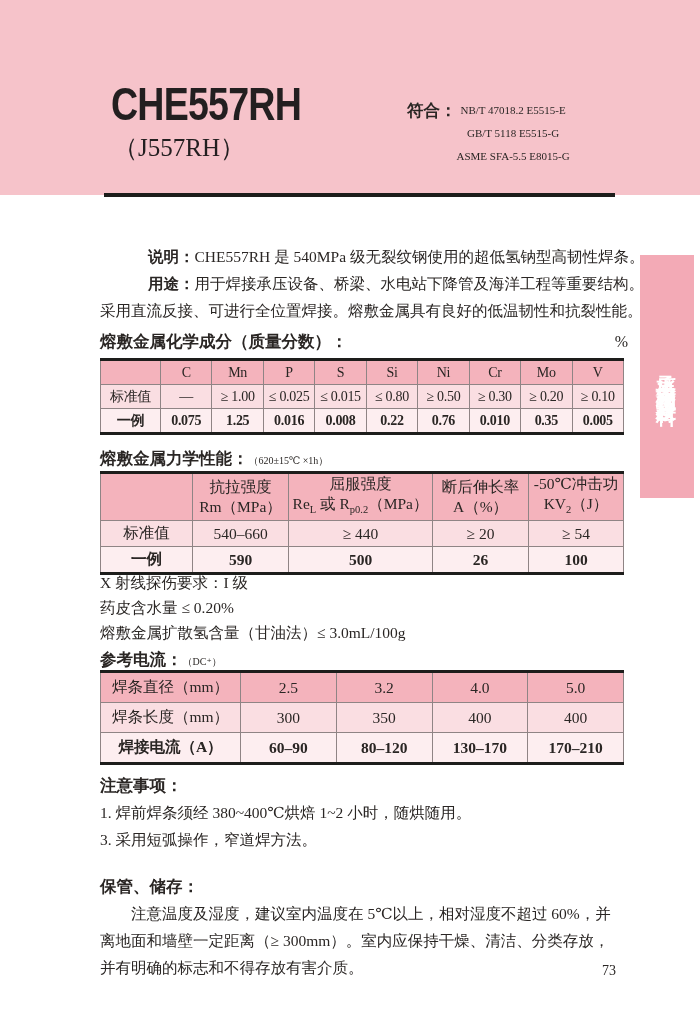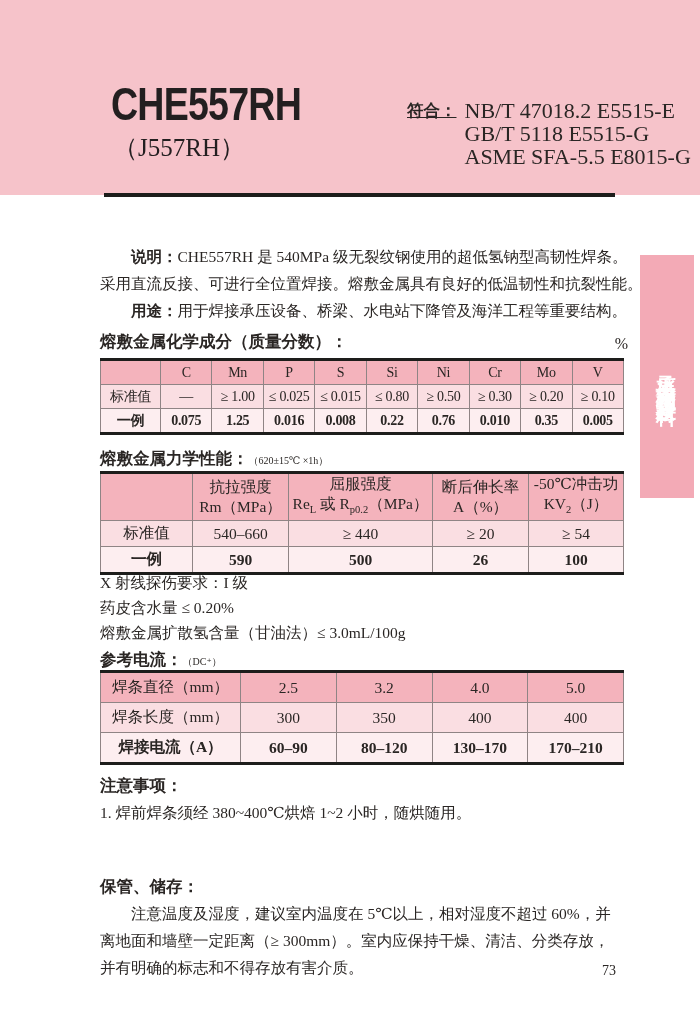--- a/index.html
+++ b/index.html
@@ -6,38 +6,38 @@
   .page{position:relative;width:700px;height:1035px;background:#ffffff;overflow:hidden;
         font-family:"Liberation Serif","DejaVu Serif",serif;color:#2a2624;}
   
   .banner{position:absolute;left:0;top:0;width:700px;height:195px;background:#f6c3ca;}
   .model{position:absolute;left:111px;top:76px;font-family:"Liberation Sans","DejaVu Sans",sans-serif;
          font-weight:bold;font-size:47px;letter-spacing:-1px;transform:scaleX(.80);transform-origin:left top;
          color:#231f20;white-space:nowrap;}
   .alias{position:absolute;left:113px;top:131px;font-size:25px;color:#231f20;white-space:nowrap;}
   .compliance{position:absolute;left:407px;top:99px;display:flex;}
   .comp-label{font-family:"Liberation Sans","DejaVu Sans",sans-serif;font-weight:bold;font-size:16.5px;
-              line-height:23px;margin-right:8px;white-space:nowrap;text-decoration:underline;}
-  .standards div{font-size:22px;line-height:23px;white-space:nowrap;}
+              line-height:23px;white-space:nowrap;}
+  .standards div{font-size:11px;line-height:23px;white-space:nowrap;text-align:center;}
   .rule{position:absolute;left:104px;top:193px;width:511px;height:4px;background:#1d1d1b;}
   
   .side-tab{position:absolute;left:640px;top:255px;width:54px;height:243px;background:#f3aab6;
             display:flex;align-items:center;justify-content:center;}
   .side-tab span{writing-mode:vertical-rl;text-orientation:upright;color:#ffffff;
                  font-family:"Liberation Sans","DejaVu Sans",sans-serif;font-weight:bold;
                  font-size:20px;letter-spacing:3.5px;white-space:nowrap;}
   
   .sec{position:absolute;left:100px;width:528px;}
   .line{white-space:nowrap;font-size:15.5px;line-height:27px;}
   .indent{text-indent:31px;}
-  .lbl{font-family:"Liberation Sans","DejaVu Sans",sans-serif;font-weight:bold;}
+  .lbl{font-family:"Liberation Sans","DejaVu Sans",sans-serif;font-weight:bold;margin-left:17px;}
   .sec-title{font-family:"Liberation Sans","DejaVu Sans",sans-serif;font-weight:bold;font-size:16.5px;
              white-space:nowrap;}
   .cond{font-family:"Liberation Serif","DejaVu Serif",serif;font-weight:normal;font-size:10px;}
-  .title-row{display:flex;justify-content:space-between;align-items:flex-end;padding-right:16px;}
+  .title-row{display:flex;justify-content:space-between;align-items:center;padding-right:16px;}
   
   table.tbl{border-collapse:collapse;width:524px;table-layout:fixed;text-align:center;
             border-top:3px solid #1d1d1b;border-bottom:3px solid #1d1d1b;}
   .tbl td{border:1px solid #8f8485;padding:0;white-space:nowrap;overflow:hidden;}
   .tbl tr.head td{background:#f4b3bc;}
   .tbl tr.row-a td{background:#fadee2;}
   .tbl tr.row-b td{background:#fdeef0;font-weight:bold;}
   table.chem td{height:23px;font-size:14px;letter-spacing:-0.3px;}
   table.mech td{font-size:15.5px;height:25px;}
   table.mech tr.head td{height:46px;line-height:20px;}
@@ -63,22 +63,22 @@
     </div>
   </header>
   <div class="rule"></div>
 
   <aside class="side-tab">
     <span>承压设备用钢焊接材料</span>
   </aside>
 
   <section class="sec" style="top:243px">
     <div class="line indent"><span class="lbl">说明：</span><span>CHE557RH 是 540MPa 级无裂纹钢使用的超低氢钠型高韧性焊条。</span></div>
+    <div class="line indent"><span class="lbl">用途：</span><span>用于焊接承压设备、桥梁、水电站下降管及海洋工程等重要结构。</span></div>
     <div class="line"><span>采用直流反接、可进行全位置焊接。熔敷金属具有良好的低温韧性和抗裂性能。</span></div>
-    <div class="line indent"><span class="lbl">用途：</span><span>用于焊接承压设备、桥梁、水电站下降管及海洋工程等重要结构。</span></div>
   </section>
 
   <div class="sec title-row" style="top:331px">
     <span class="sec-title">熔敷金属化学成分（质量分数）：</span>
     <span>%</span>
   </div>
   <div class="sec" style="top:358px">
     <table class="tbl chem">
       <colgroup>
           <col style="width:60px">
@@ -209,20 +209,21 @@
         <td>130–170</td>
         <td>170–210</td>
       </tr>
     </tbody>
       </table>
   </div>
 
   <section class="sec" style="top:772px">
     <div class="line sec-title">注意事项：</div>
     <div class="line">1. 焊前焊条须经 380~400℃烘焙 1~2 小时，随烘随用。</div>
+    <div class="line">3. 采用短弧操作，窄道焊方法。</div>
   </section>
 
   <section class="sec" style="top:873px">
     <div class="line sec-title">保管、储存：</div>
     <div class="line indent">注意温度及湿度，建议室内温度在 5℃以上，相对湿度不超过 60%，并</div>
     <div class="line">离地面和墙壁一定距离（≥ 300mm）。室内应保持干燥、清洁、分类存放，</div>
     <div class="line">并有明确的标志和不得存放有害介质。</div>
   </section>
 
   <div class="pagenum">73</div>

